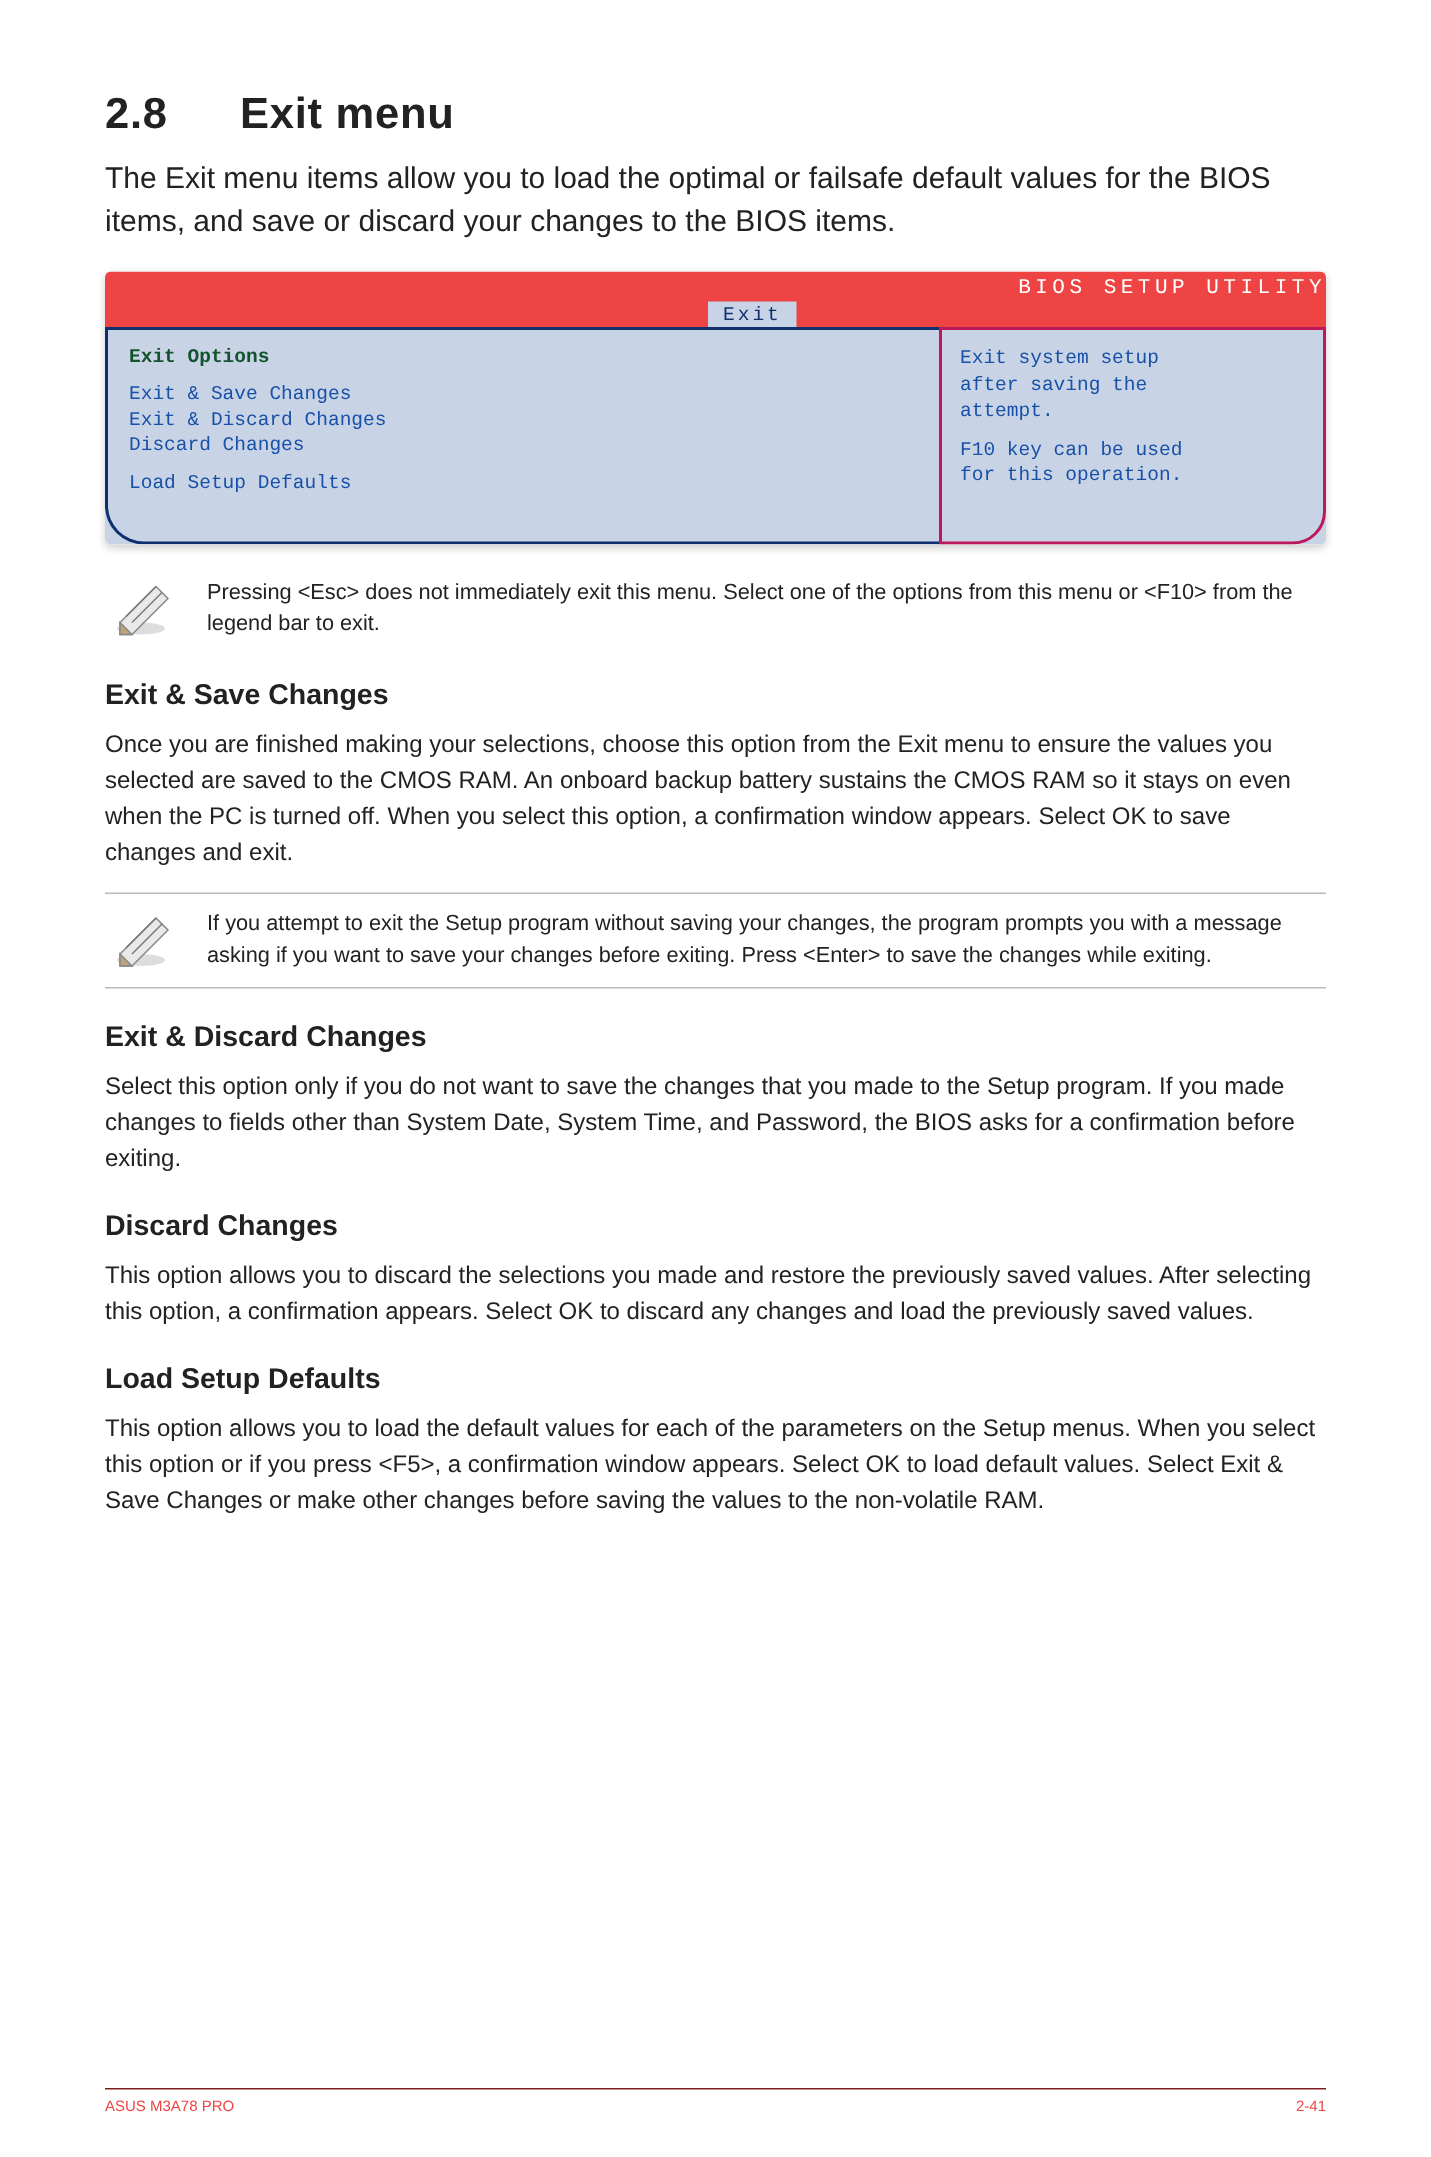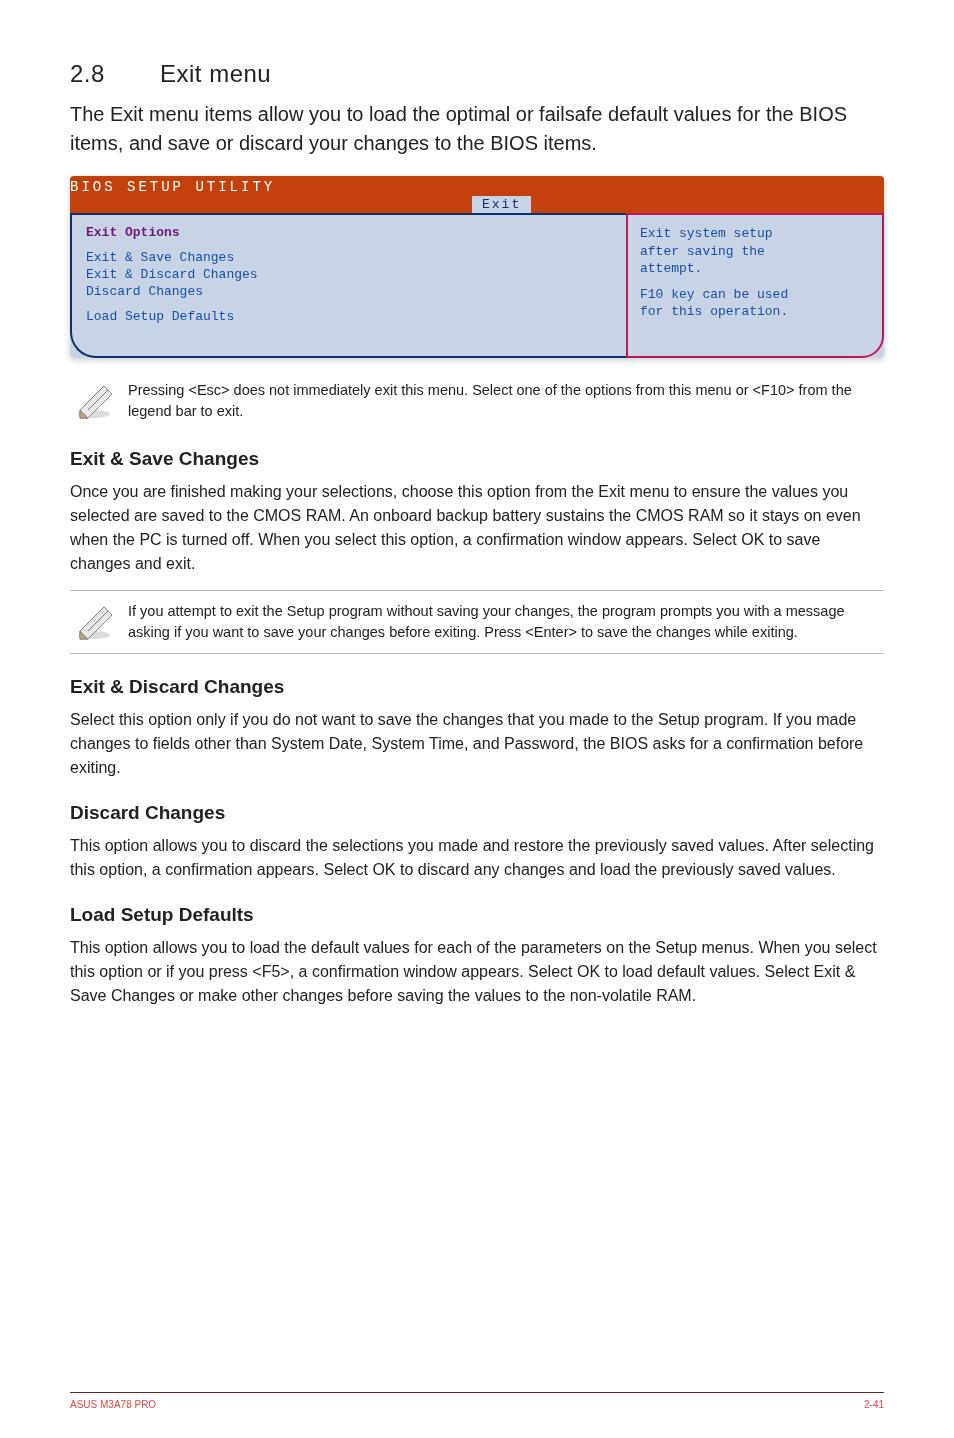--- a/index.html
+++ b/index.html
@@ -1,32 +1,32 @@
 <!DOCTYPE html>
 <html><head>
 <meta charset="utf-8">
 <style>
   html,body{margin:0;padding:0;background:#fff;font-family:Arial,Helvetica,sans-serif;color:#222;}
   .page{width:954px;min-height:1438px;margin:0 auto;padding:60px 70px 40px;box-sizing:border-box;position:relative;}
-  h1.sec{font-size:24px;font-weight:400;margin:0 0 12px;letter-spacing:.5px;}
+  h1.sec{font-size:29px;font-weight:700;margin:0 0 12px;letter-spacing:.5px;}
   h1.sec .num{display:inline-block;width:90px;}
   p.lead{font-size:20px;line-height:1.45;margin:0 0 18px;}
   
   .bios{border-radius:4px;overflow:hidden;box-shadow:0 2px 6px rgba(0,0,0,.2);margin-bottom:18px;}
-  .bios-title{background:#c2410c;color:#fff;font-family:"Courier New",monospace;font-size:14px;letter-spacing:3px;text-align:left;padding:3px 0 0;position:relative;height:34px;}
+  .bios-title{background:#ef4444;color:#fff;font-family:"Courier New",monospace;font-size:14px;letter-spacing:3px;text-align:right;padding:3px 0 0;position:relative;height:34px;}
   .bios-title .ttl{display:block;}
   .bios-tab{position:absolute;left:50%;bottom:0;transform:translateX(-5px);background:#c8d4e6;color:#0f2f6f;font-family:"Courier New",monospace;font-size:13px;letter-spacing:2px;padding:1px 10px;}
   .bios-body{display:flex;background:#c8d4e6;font-family:"Courier New",monospace;font-size:13px;}
   .bios-left{flex:1;border:2px solid #0f2f6f;border-right:none;padding:10px 14px 30px;border-bottom-left-radius:26px;}
   .bios-right{width:230px;border:2px solid #be185d;padding:10px 12px 30px;color:#0f2f6f;border-bottom-right-radius:22px;}
-  .bios-left .hdr{color:#701a75;font-weight:bold;margin-bottom:10px;}
+  .bios-left .hdr{color:#14532d;font-weight:bold;margin-bottom:10px;}
   .bios-left .itm{color:#1850a8;margin:2px 0;}
   .bios-right div{color:#1850a8;line-height:1.35;}
   
-  .note{display:flex;align-items:flex-start;gap:8px;margin:8px 0 18px;border-top:1px solid #bbb;border-bottom:1px solid #bbb;padding:10px 4px;}
+  .note{display:flex;align-items:flex-start;gap:18px;margin:8px 0 18px;border-top:1px solid #bbb;border-bottom:1px solid #bbb;padding:10px 4px;}
   .note.noline{border:none;padding:4px;}
   .note svg{flex:0 0 46px;}
   .note p{margin:0;font-size:14.5px;line-height:1.45;}
   h2.sub{font-size:19px;font-weight:700;margin:22px 0 10px;}
   p.body{font-size:16px;line-height:1.5;margin:0 0 14px;}
   .footer{position:absolute;bottom:28px;left:70px;right:70px;border-top:1px solid #7f1d1d;padding-top:6px;font-size:10px;color:#ef4444;display:flex;justify-content:space-between;}
 </style>
 </head>
 <body>
 

